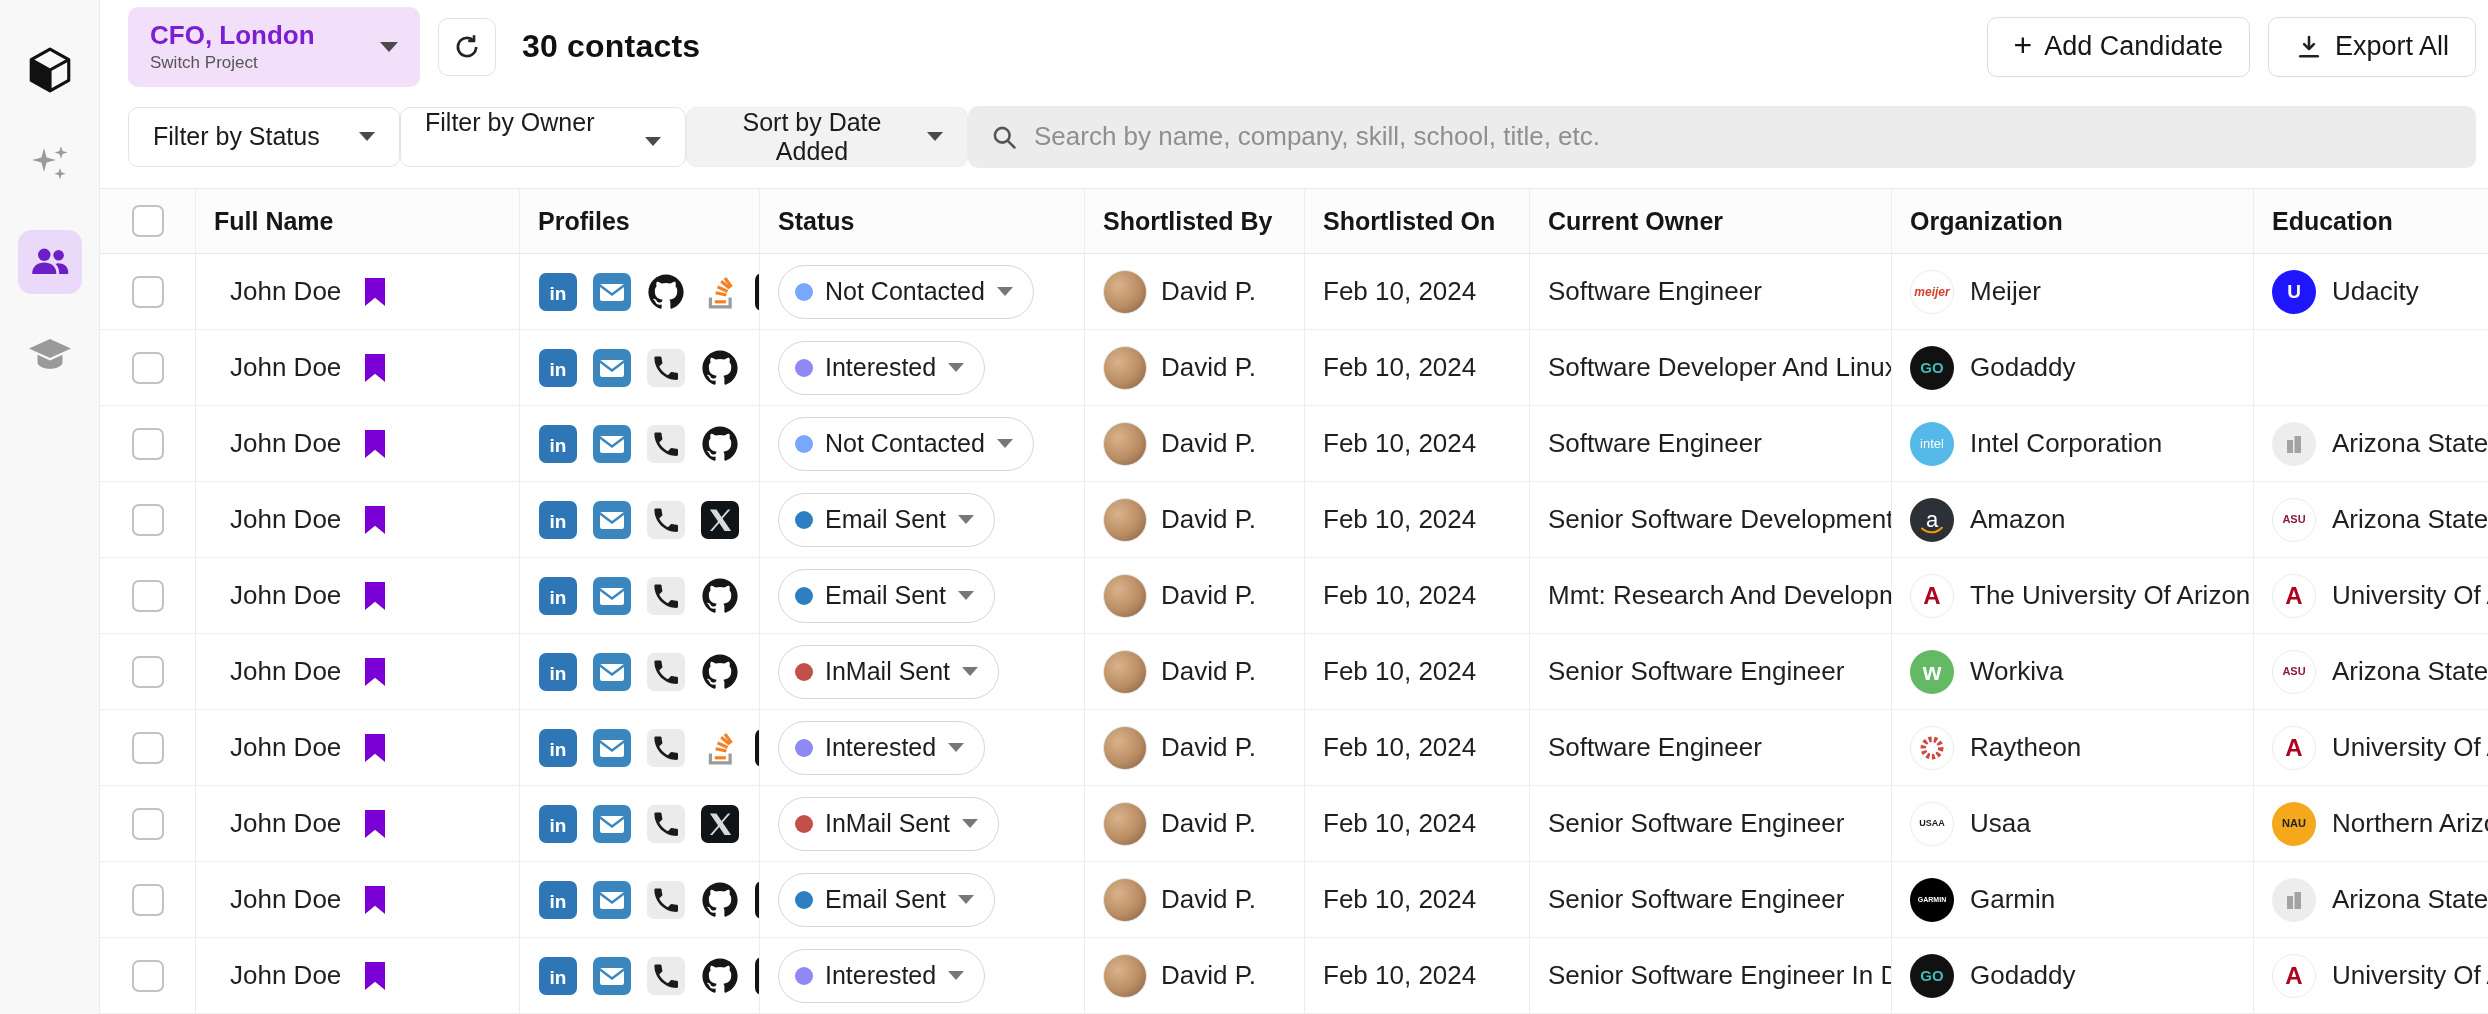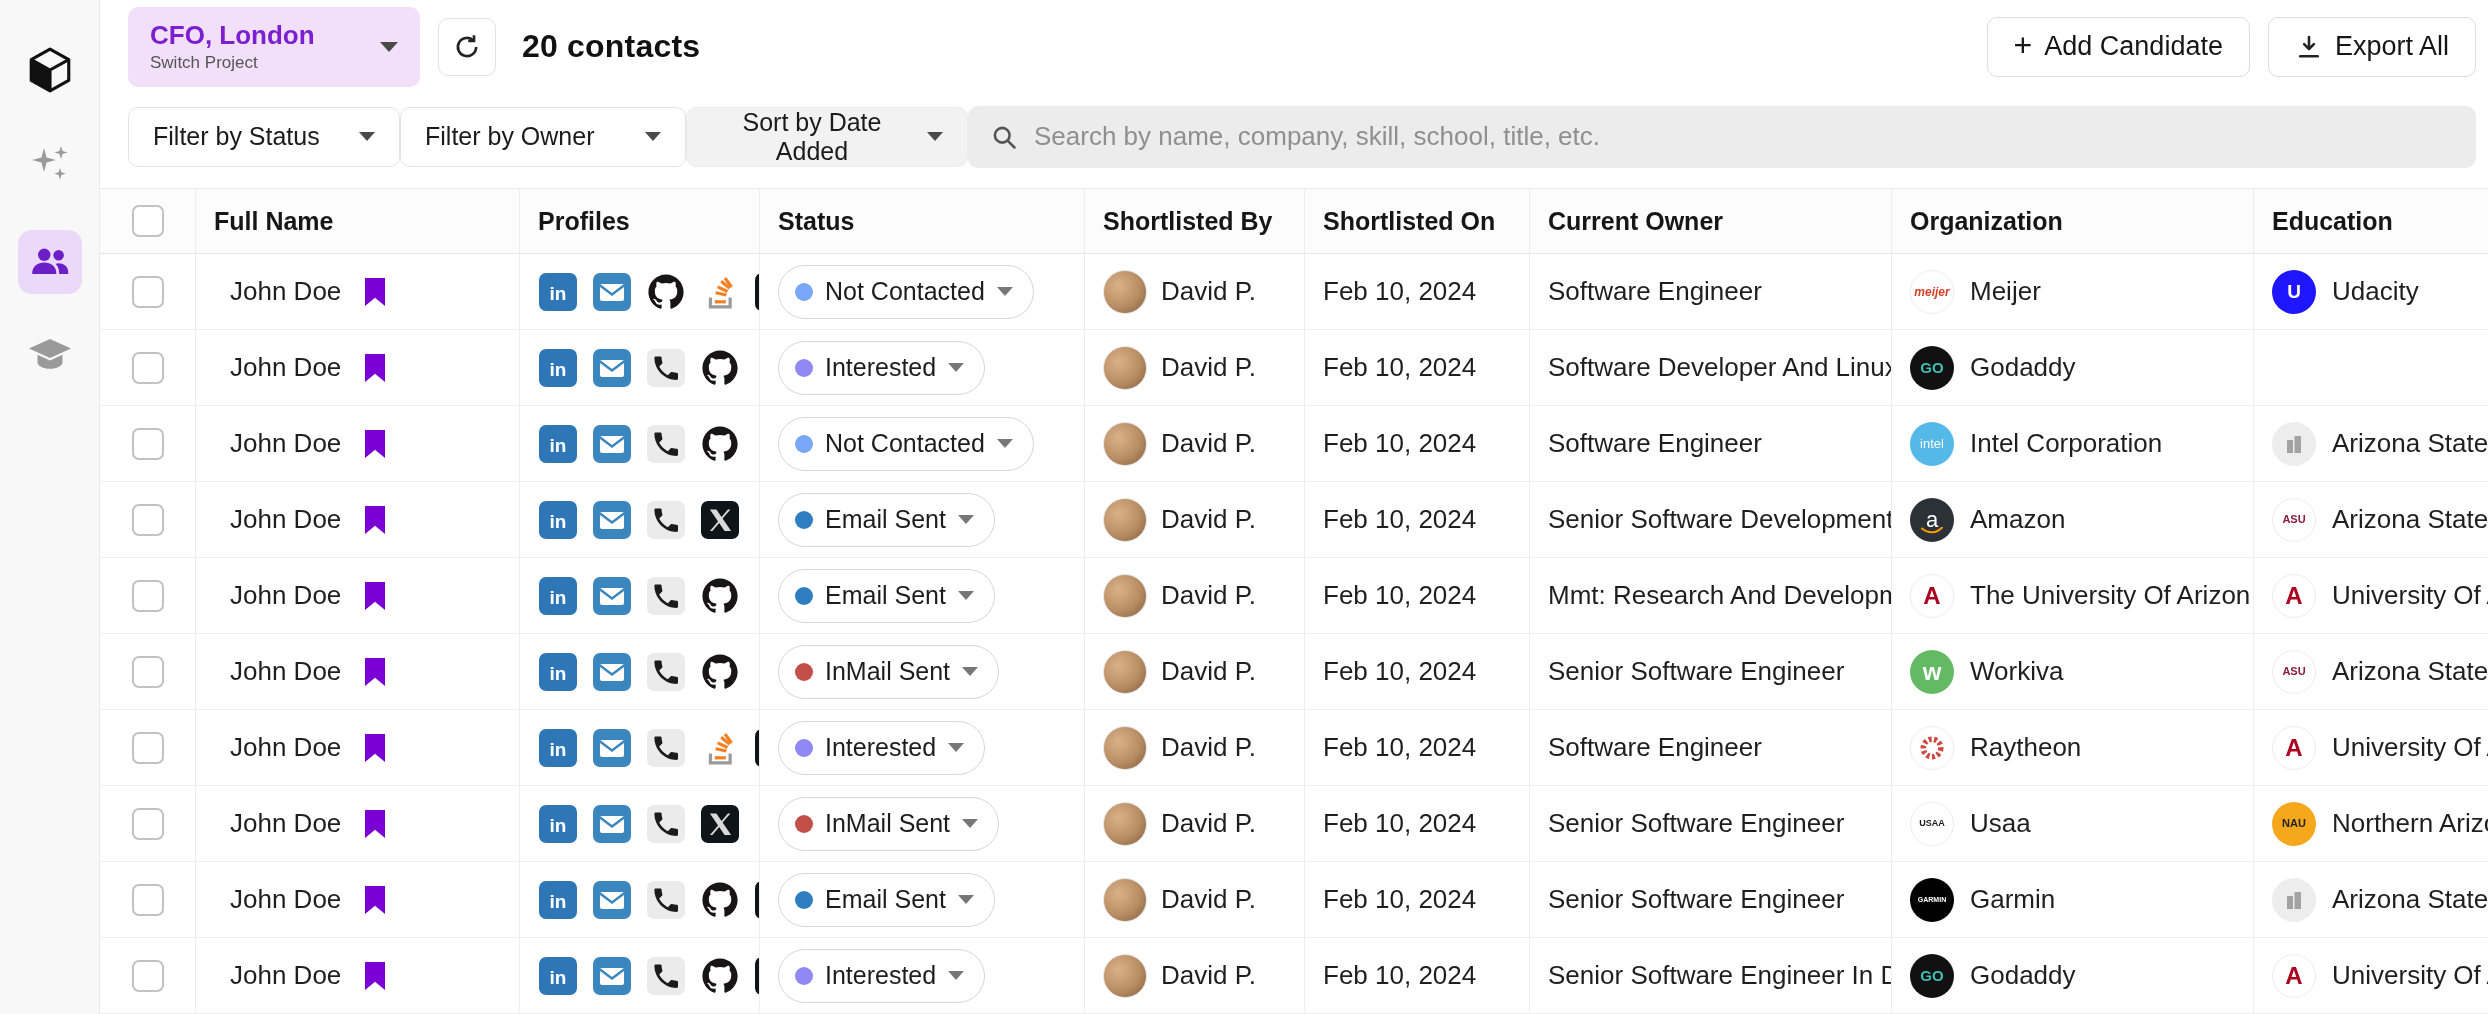--- a/index.html
+++ b/index.html
@@ -34,21 +34,21 @@
                         background:#fff; border:1px solid #dcdcdc; border-radius:10px;
                         font-size:27px; font-weight:500; color:#161616; cursor:pointer;
                         font-family:inherit; }
   .plus { font-size:32px; font-weight:400; line-height:1; margin-top:-3px; }
 
   .filterbar { height:96px; display:flex; align-items:center; padding:0 12px 8px 28px; }
   .filter-chip { display:flex; align-items:center; height:60px; padding:0 24px; background:#fff;
                  border:1px solid #e3e3e3; border-radius:10px; font-size:25px; color:#1b1b1b;
                  cursor:pointer; font-family:inherit; }
   .filter-chip .caret { border-top-width:9px; border-left-width:8px; border-right-width:8px; }
-  .chip-status { width:272px; } .chip-owner { width:286px; }
+  .chip-status { width:272px; } .chip-owner { width:286px;flex-direction:column; }
   .chip-sort { width:282px; background:#f2f2f2; border-color:#ececec; }
   .chip-label { margin-right:auto; }
   .chip-sort .chip-label { margin-right:14px; }
   .searchbox { flex:1; height:62px; background:#ececec; border-radius:10px; display:flex;
                align-items:center; padding:0 22px; margin-right:0; }
   .searchbox svg { flex:0 0 auto; }
   .searchbox input { flex:1; border:none; outline:none; background:transparent; font-size:26px;
                      color:#333; margin-left:16px; font-family:inherit; }
   .searchbox input::placeholder { color:#8f8f8f; }
 
@@ -128,21 +128,21 @@
           <div class="pp-sub">Switch Project</div>
         </div>
         <span class="caret"></span>
       </div>
       <button class="refresh-btn">
         <svg width="30" height="30" viewBox="0 0 24 24">
           <path d="M19.3 12a7.3 7.3 0 1 1-2.1-5.1" fill="none" stroke="#222" stroke-width="2.1"></path>
           <path d="M17.6 2.6v4.6H13" fill="none" stroke="#222" stroke-width="2.1"></path>
         </svg>
       </button>
-      <h1 class="count">20 contacts</h1>
+      <h1 class="count">30 contacts</h1>
       <div class="top-actions">
         <button>
           <span class="plus">+</span>
           <span>Add Candidate</span>
         </button>
         <button>
           <svg width="28" height="28" viewBox="0 0 24 24" fill="none" stroke="#222" stroke-width="2.2" stroke-linecap="round" stroke-linejoin="round">
             <path d="M12 3.5v9.5"></path>
               <path d="m7.8 9.5 4.2 4.2 4.2-4.2"></path>
               <path d="M4.5 20h15"></path>

